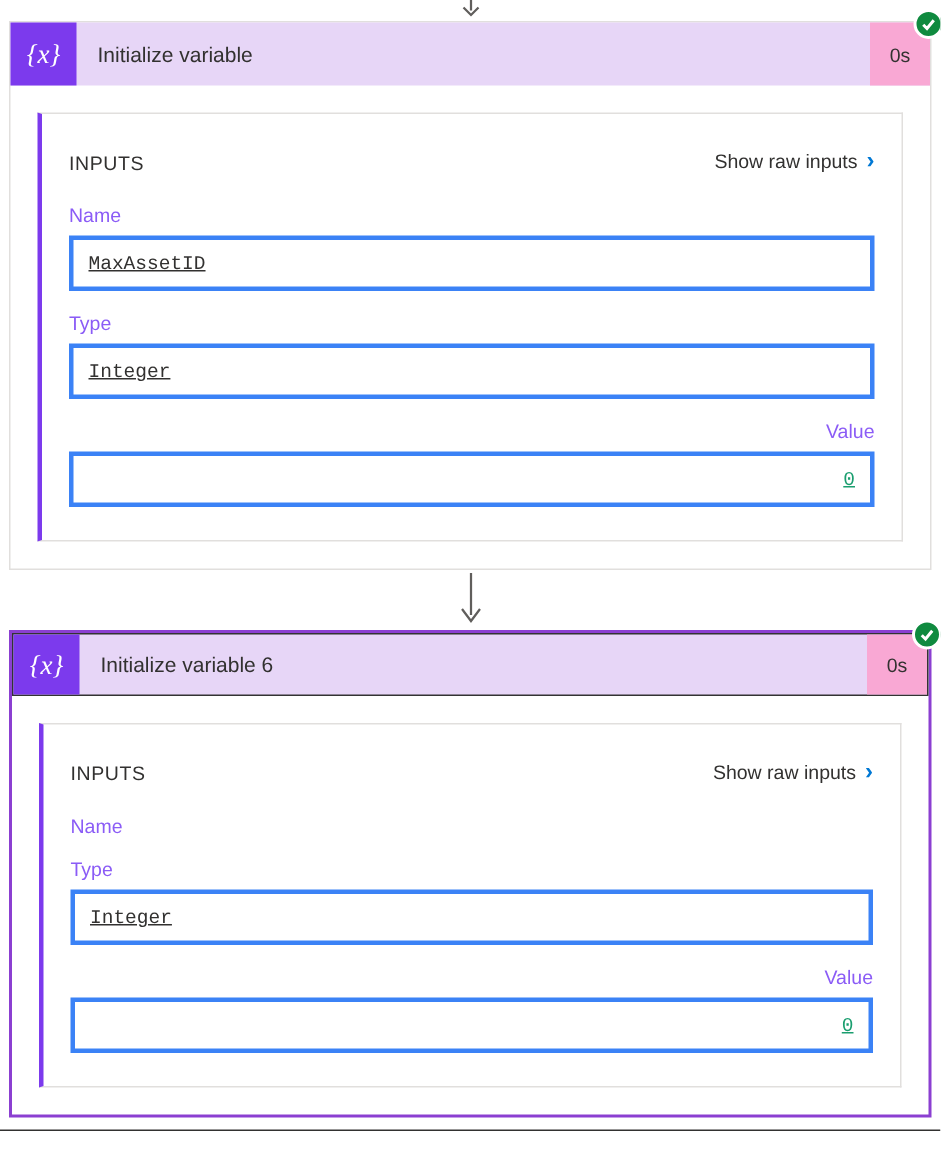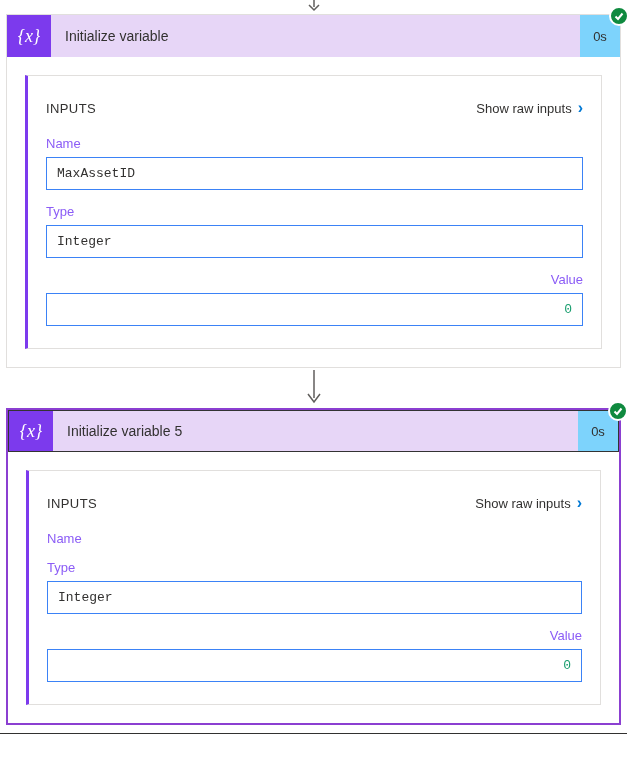--- a/index.html
+++ b/index.html
@@ -51,21 +51,21 @@
     .card-title {
       flex: 1;
       display: flex;
       align-items: center;
       padding-left: 14px;
       font-size: 14px;
       color: #323130;
     }
     .card-duration {
       width: 40px;
-      background: #7dd3fc;
+      background: #f9a8d4;
       display: flex;
       align-items: center;
       justify-content: center;
       font-size: 13px;
       color: #323130;
     }
     .check-badge {
       position: absolute;
       top: -9px;
       right: -9px;
@@ -94,21 +94,21 @@
       align-items: center;
       margin-bottom: 20px;
     }
     .section-title {
       font-size: 13px;
       letter-spacing: 0.4px;
       color: #323130;
     }
     .raw-link {
       display: flex;
-      align-items: center;
+      align-items: flex-start;
       gap: 6px;
       color: #323130;
       font-size: 13px;
       cursor: pointer;
     }
     .raw-link .chev {
       color: #0078d4;
       font-size: 16px;
       font-weight: bold;
       line-height: 1;
@@ -117,26 +117,27 @@
       margin-bottom: 14px;
     }
     .field:last-child { margin-bottom: 4px; text-align: right; }
     .field-label {
       font-size: 13px;
       color: #8b5cf6;
       margin-bottom: 6px;
       display: block;
     }
     .field-value {
-      border: 1px solid #3b82f6;
+      border: 3px solid #3b82f6;
       padding: 8px 10px;
       font-family: "Consolas", "Courier New", monospace;
       font-size: 13px;
       color: #323130;
       background: #fff;
+      text-decoration: underline;
     }
     .field-value.num { color: #1a9e6f; }
     .bottom-line {
       height: 1px;
       background: #323130;
       margin-top: 8px;
     }
   </style>
 </head>
 <body>
@@ -192,21 +193,21 @@
 </div>
 
 <div class="card selected">
   <div class="check-badge">
     <svg width="12" height="12" viewBox="0 0 12 12">
         <polyline points="2.5,6.5 5,9 9.5,3.5" fill="none" stroke="#fff" stroke-width="2"></polyline>
       </svg>
   </div>
   <div class="card-header selected">
     <div class="card-icon">{x}</div>
-    <div class="card-title">Initialize variable 5</div>
+    <div class="card-title">Initialize variable 6</div>
     <div class="card-duration">0s</div>
   </div>
   <div class="card-body">
     <div class="section">
       <div class="section-header">
         <span class="section-title">INPUTS</span>
         <span class="raw-link">
           <span>Show raw inputs</span>
           <span class="chev">›</span>
         </span>

